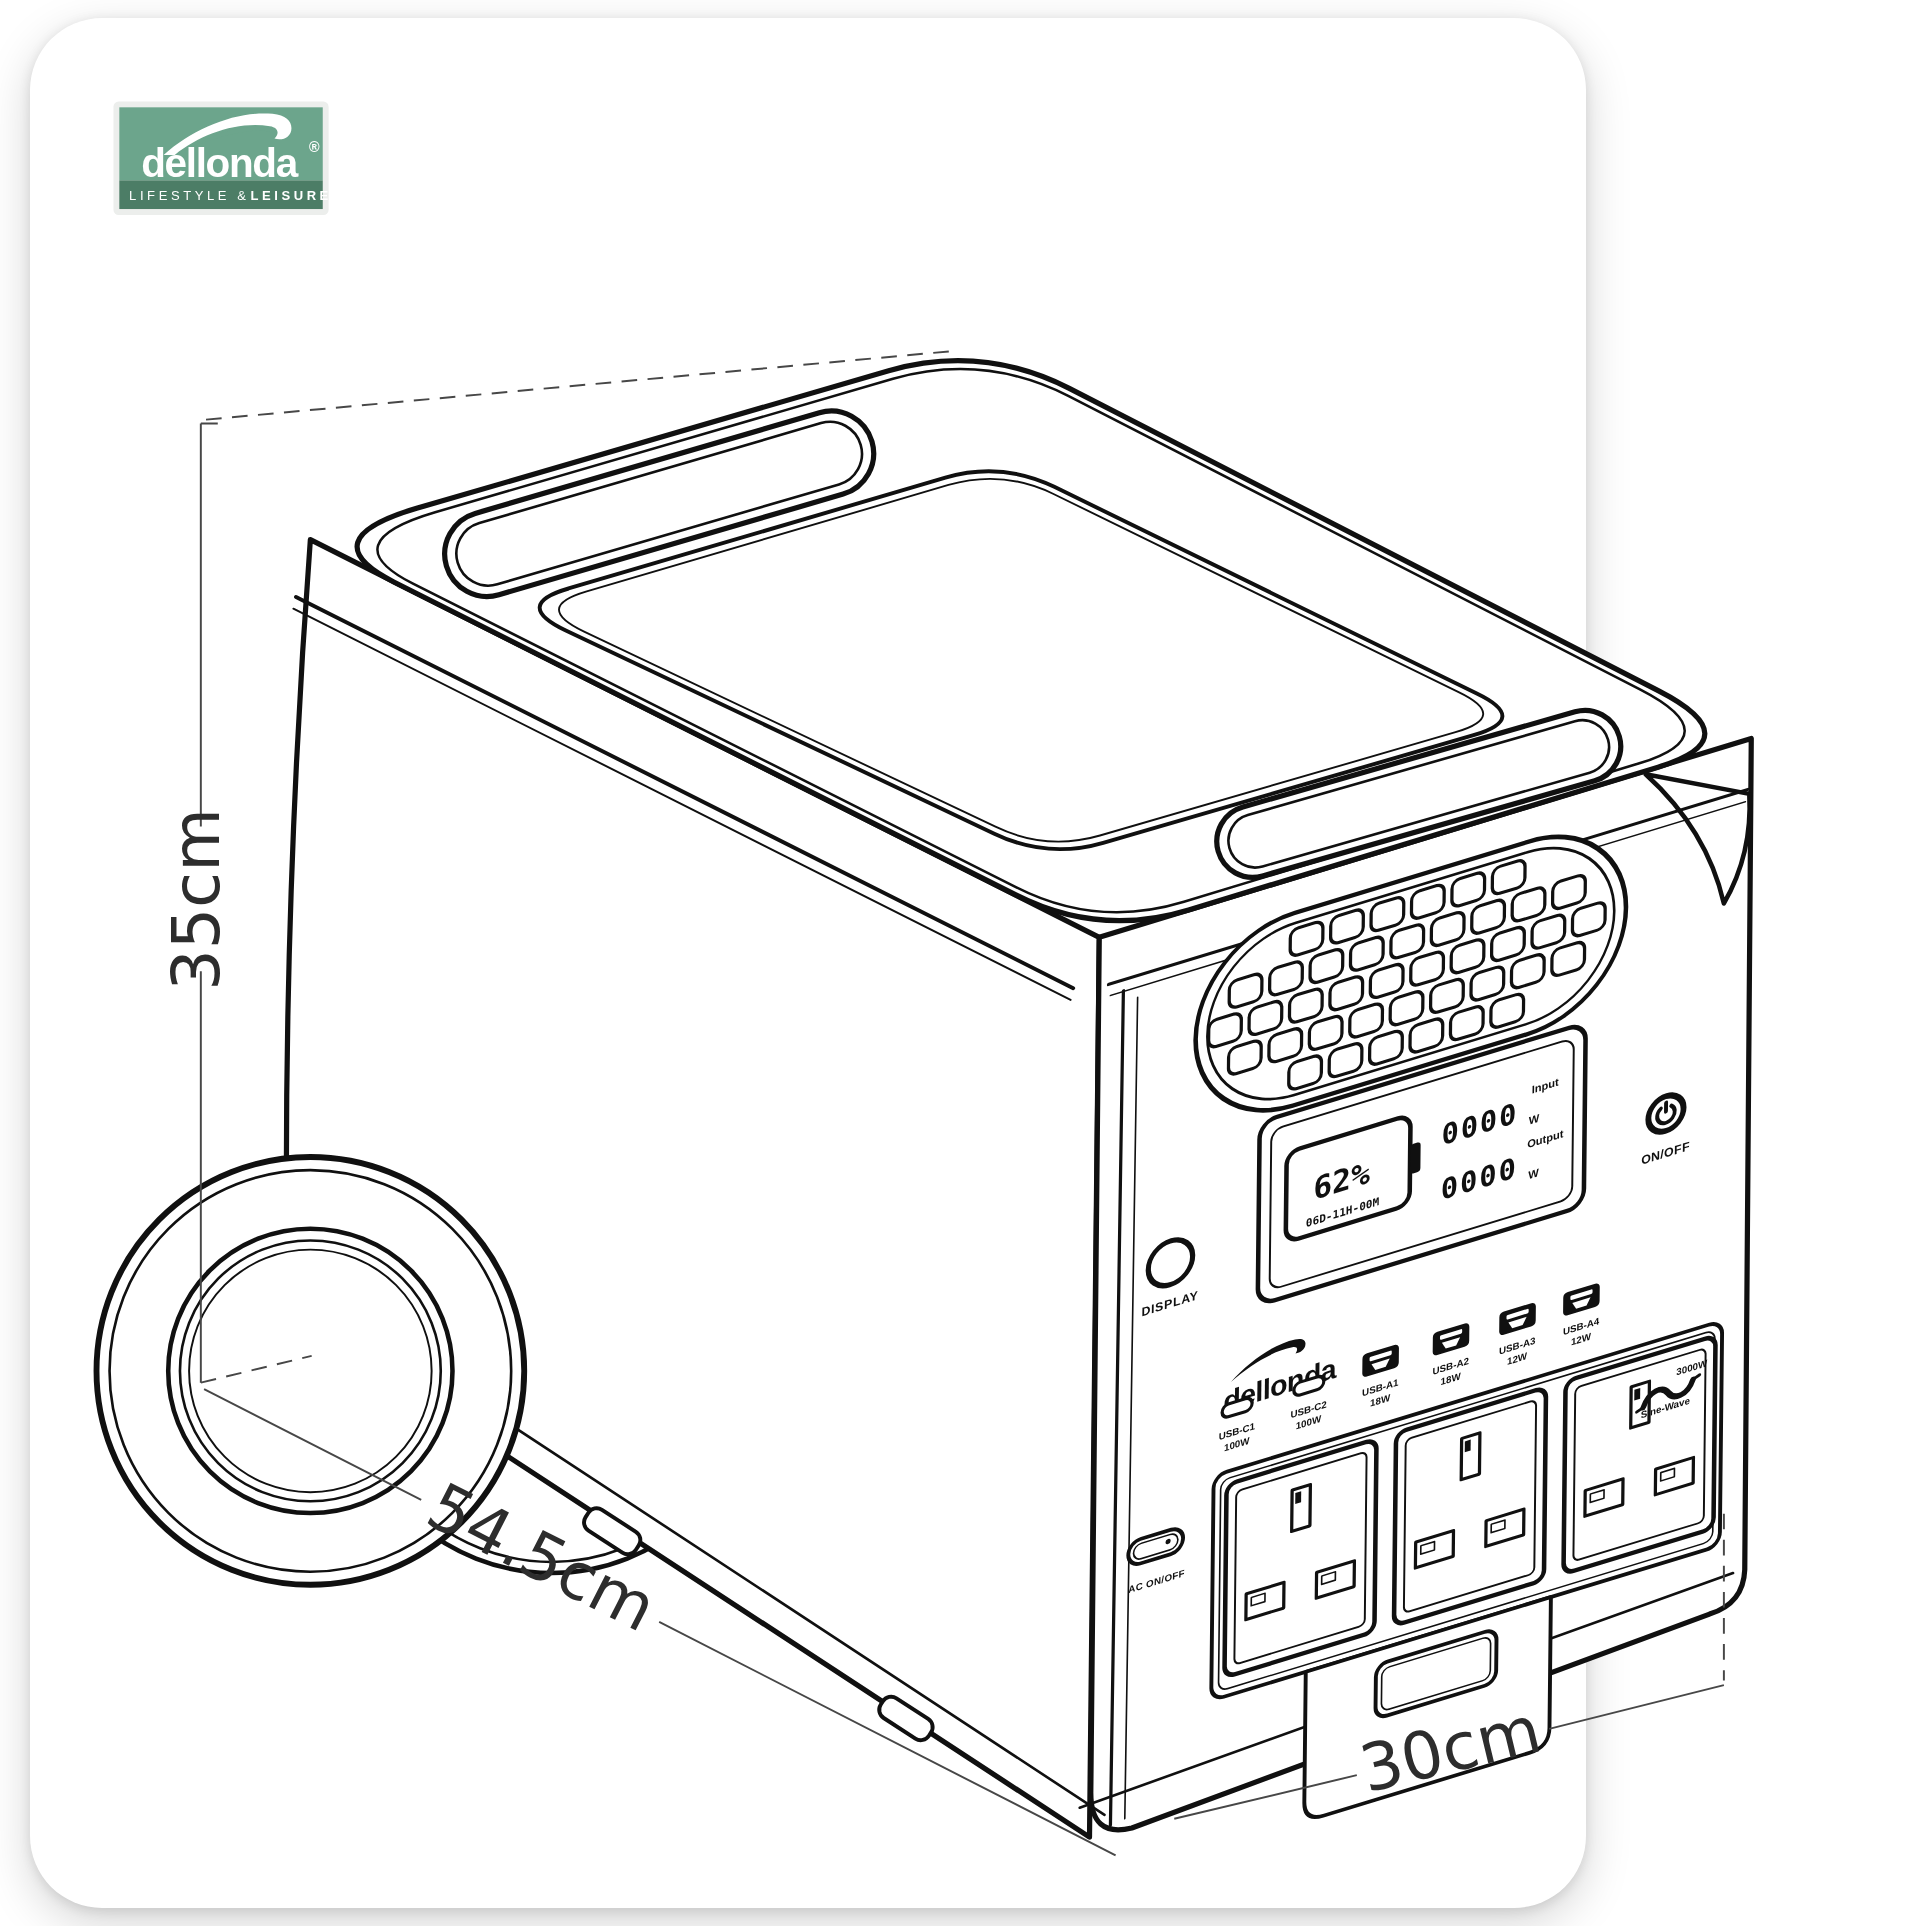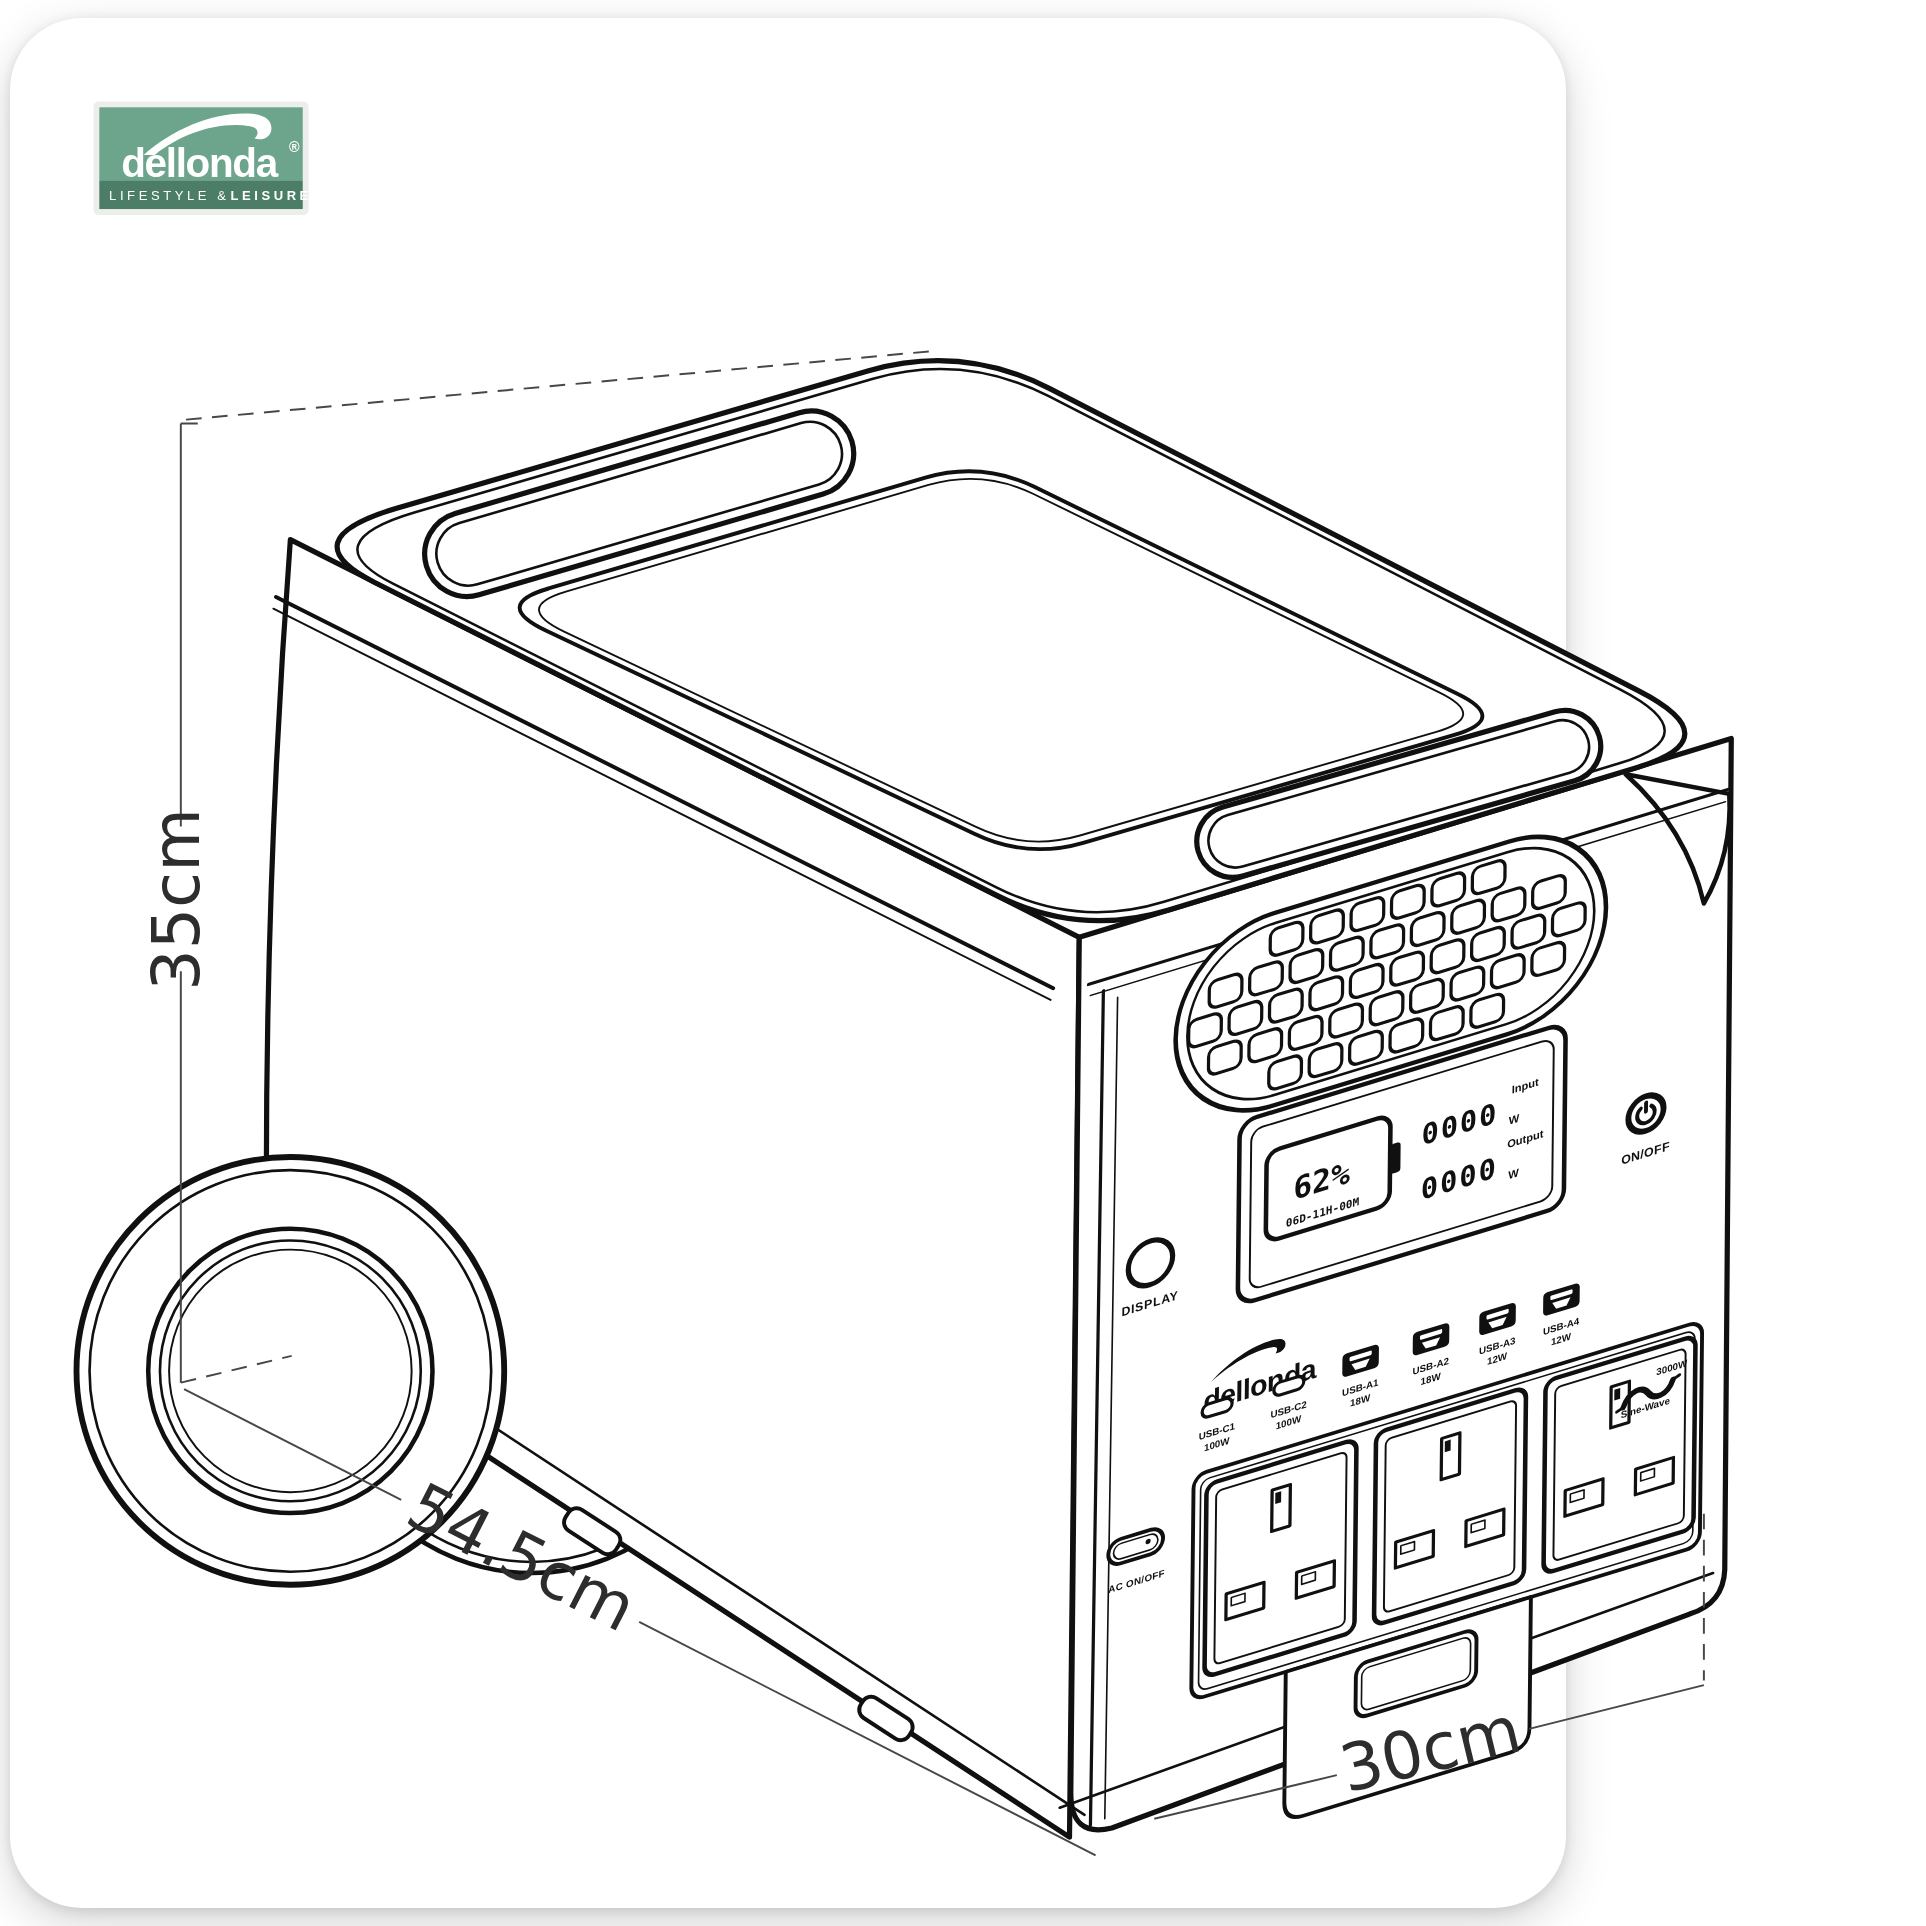--- a/index.html
+++ b/index.html
@@ -1,17 +1,17 @@
 <!DOCTYPE html>
 <html style="font-size:10.4px"><head>
 <meta charset="utf-8">
 <style>
   html,body{margin:0;padding:0;background:#fff;width:1926px;height:1926px;
     font-family:"Liberation Sans", sans-serif;}
-  #card{position:absolute;left:10px;top:18px;width:1556px;height:1890px;
+  #card{position:absolute;left:30px;top:18px;width:1556px;height:1890px;
     background:#fff;border-radius:72px;box-shadow:0 14.3px 46px rgba(0,0,0,.17), 0 2.6px 11.7px rgba(0,0,0,.10);}
   svg{position:absolute;left:0;top:0;}
   
   .s9{fill:none;stroke:#101010;stroke-width:9;stroke-linecap:round;stroke-linejoin:round}
   .s8{fill:none;stroke:#101010;stroke-width:8;stroke-linecap:round;stroke-linejoin:round}
   .s7{fill:none;stroke:#101010;stroke-width:7;stroke-linecap:round;stroke-linejoin:round}
   .s6{fill:none;stroke:#101010;stroke-width:6;stroke-linecap:round;stroke-linejoin:round}
   .s5{fill:none;stroke:#101010;stroke-width:5;stroke-linecap:round;stroke-linejoin:round}
   .s4{fill:none;stroke:#101010;stroke-width:4;stroke-linecap:round;stroke-linejoin:round}
   .s3{fill:none;stroke:#101010;stroke-width:3;stroke-linecap:round;stroke-linejoin:round}

